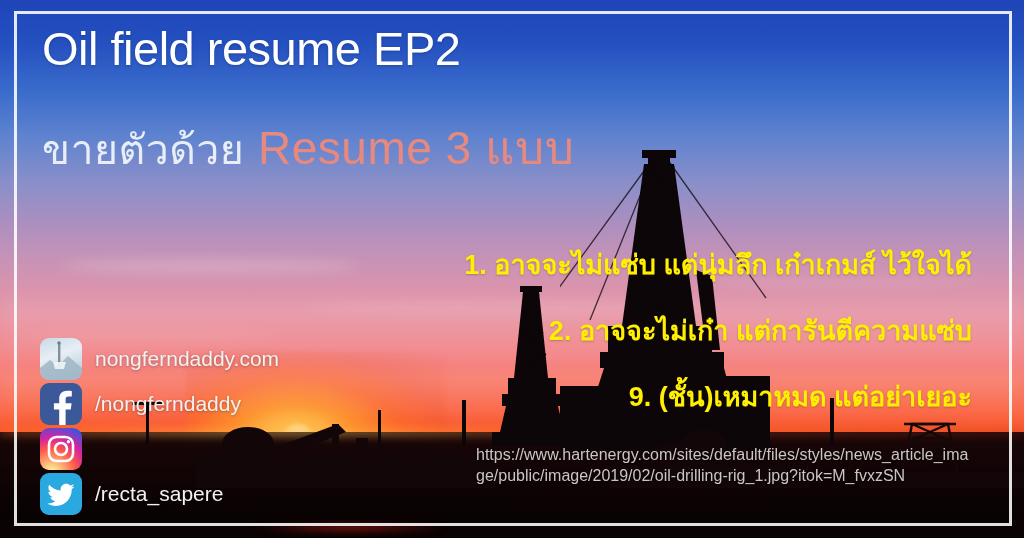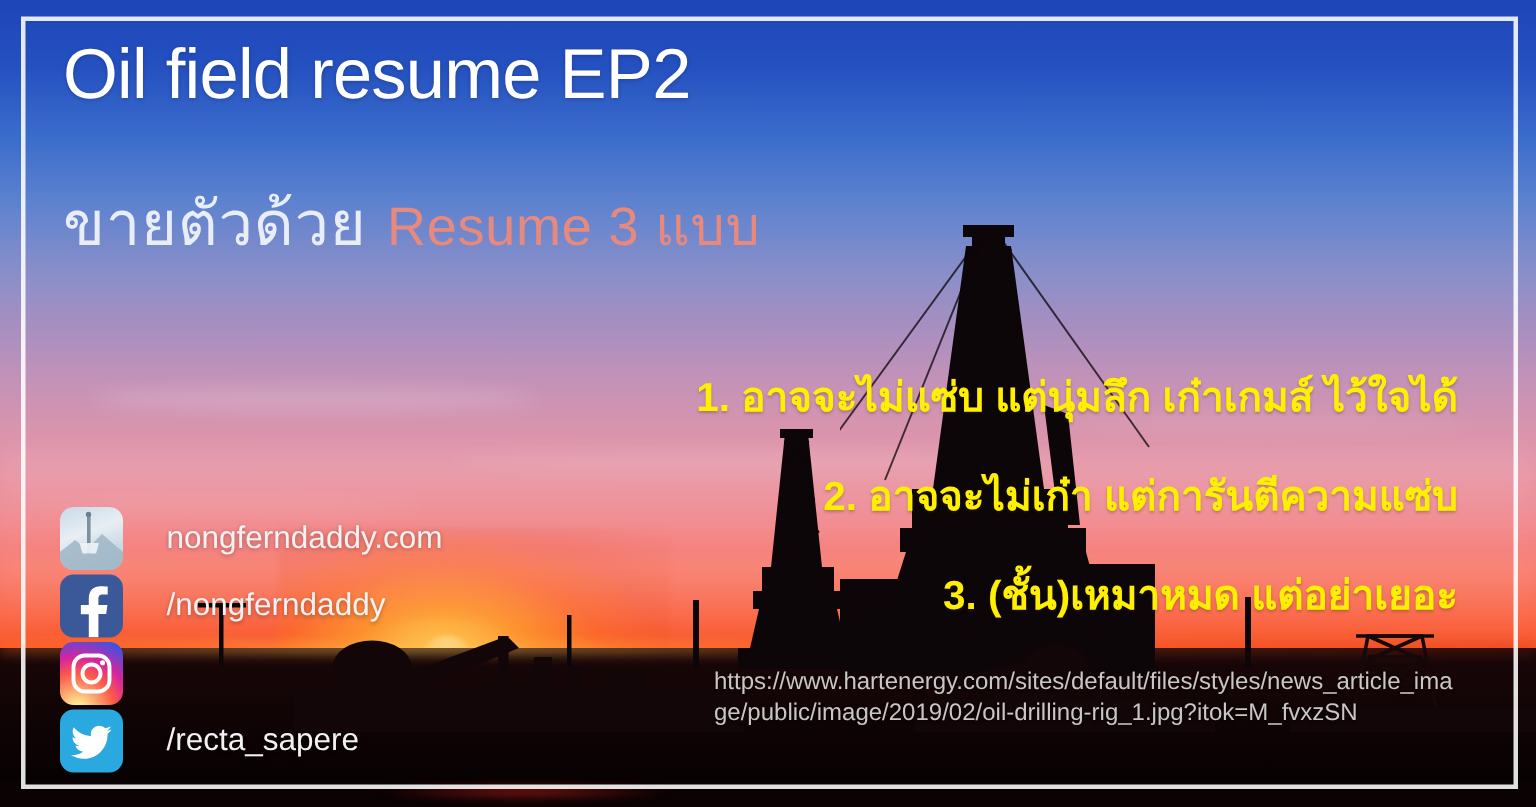--- a/index.html
+++ b/index.html
@@ -117,40 +117,40 @@
     white-space:nowrap;
     text-shadow:0 1px 3px rgba(0,0,0,.22);
   }
 
   .subtitle{
     position:absolute;left:42px;top:121px;
     font-size:49px;font-weight:400;line-height:1.1;
     white-space:nowrap;
   }
   .sub-th{color:#e9eef6;font-size:41px;letter-spacing:.5px;font-family:Liberation Mono, monospace;}
-  .sub-en{color:#e8897e;font-size:36px;letter-spacing:.5px;}
+  .sub-en{color:#e8897e;font-size:46px;letter-spacing:.5px;}
 
   .bullets{
     position:absolute;right:52px;top:238px;
     text-align:right;
     margin-top:12px;
   }
   .bullet{
     font-size:27px;font-weight:bold;color:#ffef00;
     line-height:1.15;margin-bottom:35px;white-space:nowrap;
     text-shadow:0 1px 2px rgba(60,40,0,.28);
   }
   .bullet:last-child{margin-bottom:0;}
 
   
   .socials{
     position:absolute;left:40px;top:338px;
   }
   .social-row{
-    display:flex;align-items:center;height:42px;margin-bottom:3px;gap:16px;
+    display:flex;align-items:center;height:42px;margin-bottom:3px;
   }
   .social-icon{
     width:42px;height:42px;border-radius:9px;
     flex:0 0 42px;position:relative;overflow:hidden;
     display:flex;align-items:center;justify-content:center;
   }
   .icon-web{
     background:linear-gradient(160deg,#c8d9e8 0%,#e8eef4 40%,#aec4d6 100%);
   }
   .icon-web svg{position:absolute;}
@@ -319,21 +319,21 @@
   <div class="title">Oil field resume EP2</div>
 
   <div class="subtitle">
     <span class="sub-th">ขายตัวด้วย</span>
     <span class="sub-en">Resume 3 แบบ</span>
   </div>
 
   <div class="bullets">
     <div class="bullet">1. อาจจะไม่แซ่บ แต่นุ่มลึก เก๋าเกมส์ ไว้ใจได้</div>
     <div class="bullet">2. อาจจะไม่เก๋า แต่การันตีความแซ่บ</div>
-    <div class="bullet">3. (ชั้น)เหมาหมด แต่อย่าเยอะ</div>
+    <div class="bullet">9. (ชั้น)เหมาหมด แต่อย่าเยอะ</div>
   </div>
 
   <div class="socials">
 
     <div class="social-row">
       <span class="social-icon icon-web">
         <svg viewBox="0 0 42 42" width="42" height="42">
           <rect width="42" height="42" fill="none"></rect>
           <path d="M0 30 L10 22 L18 28 L28 18 L42 30 L42 42 L0 42 Z" fill="#9fb6c6" opacity=".85"></path>
           <rect x="18" y="5" width="2.4" height="26" fill="#7d929f"></rect>

